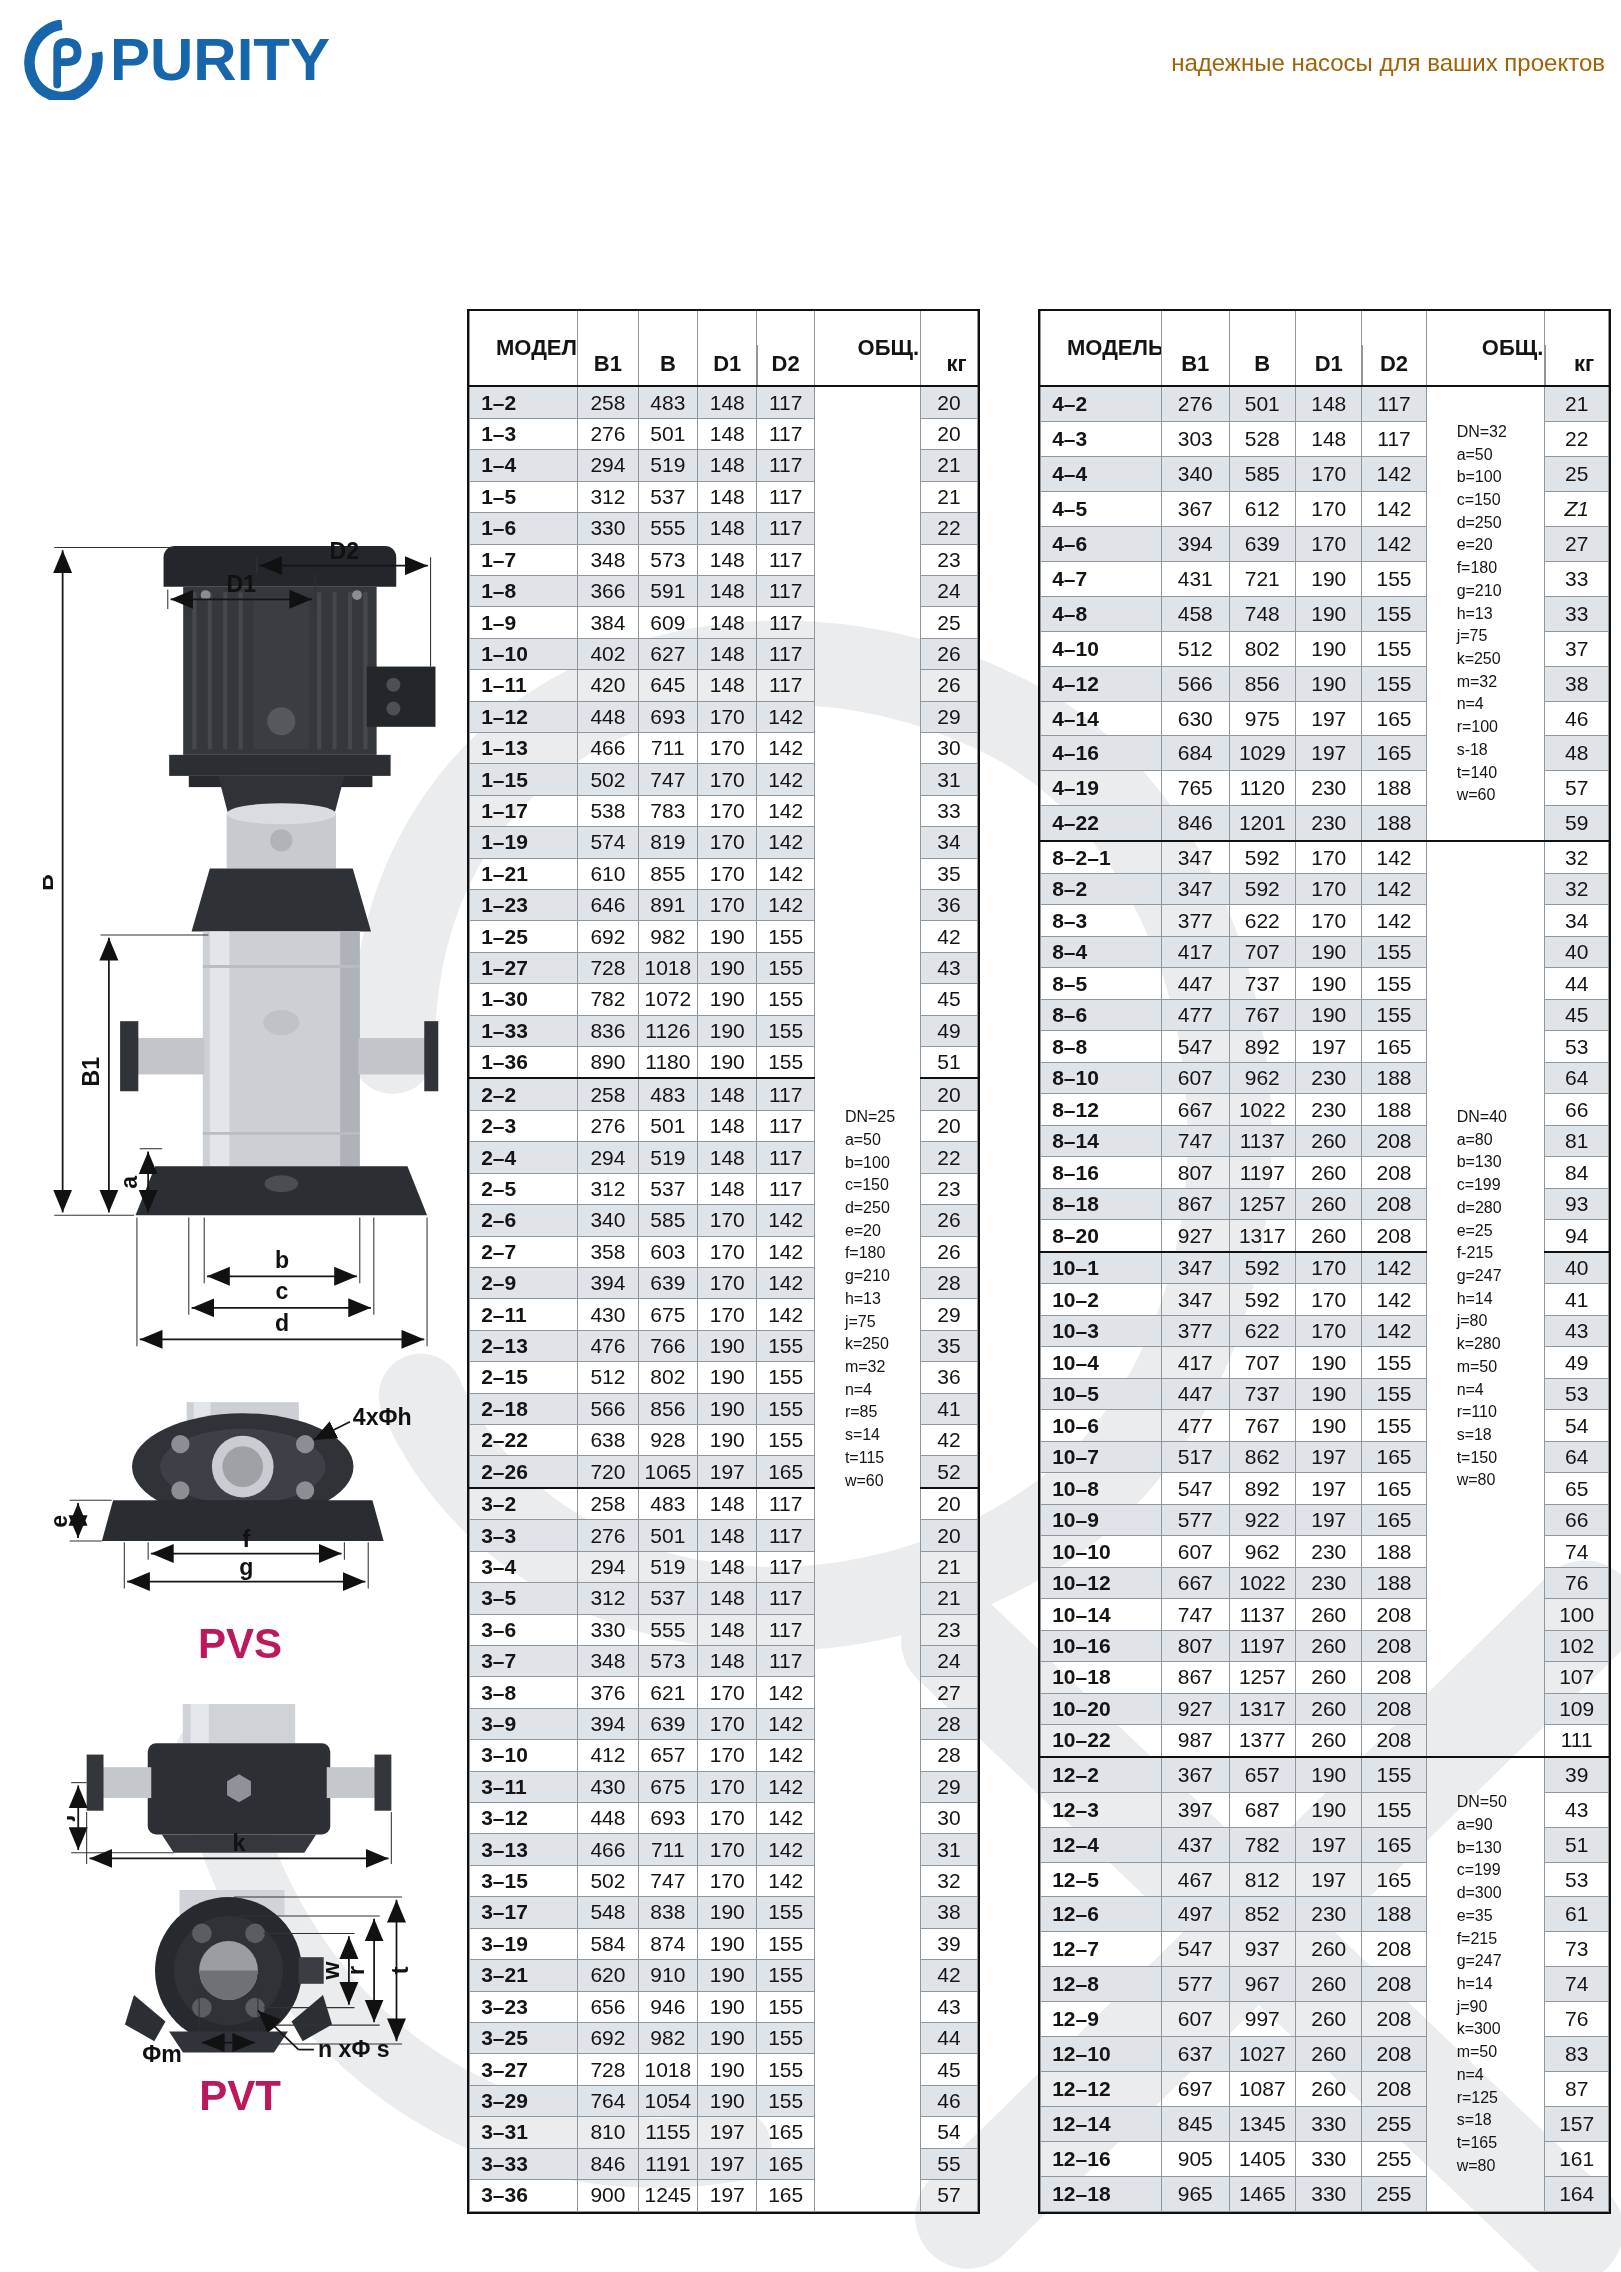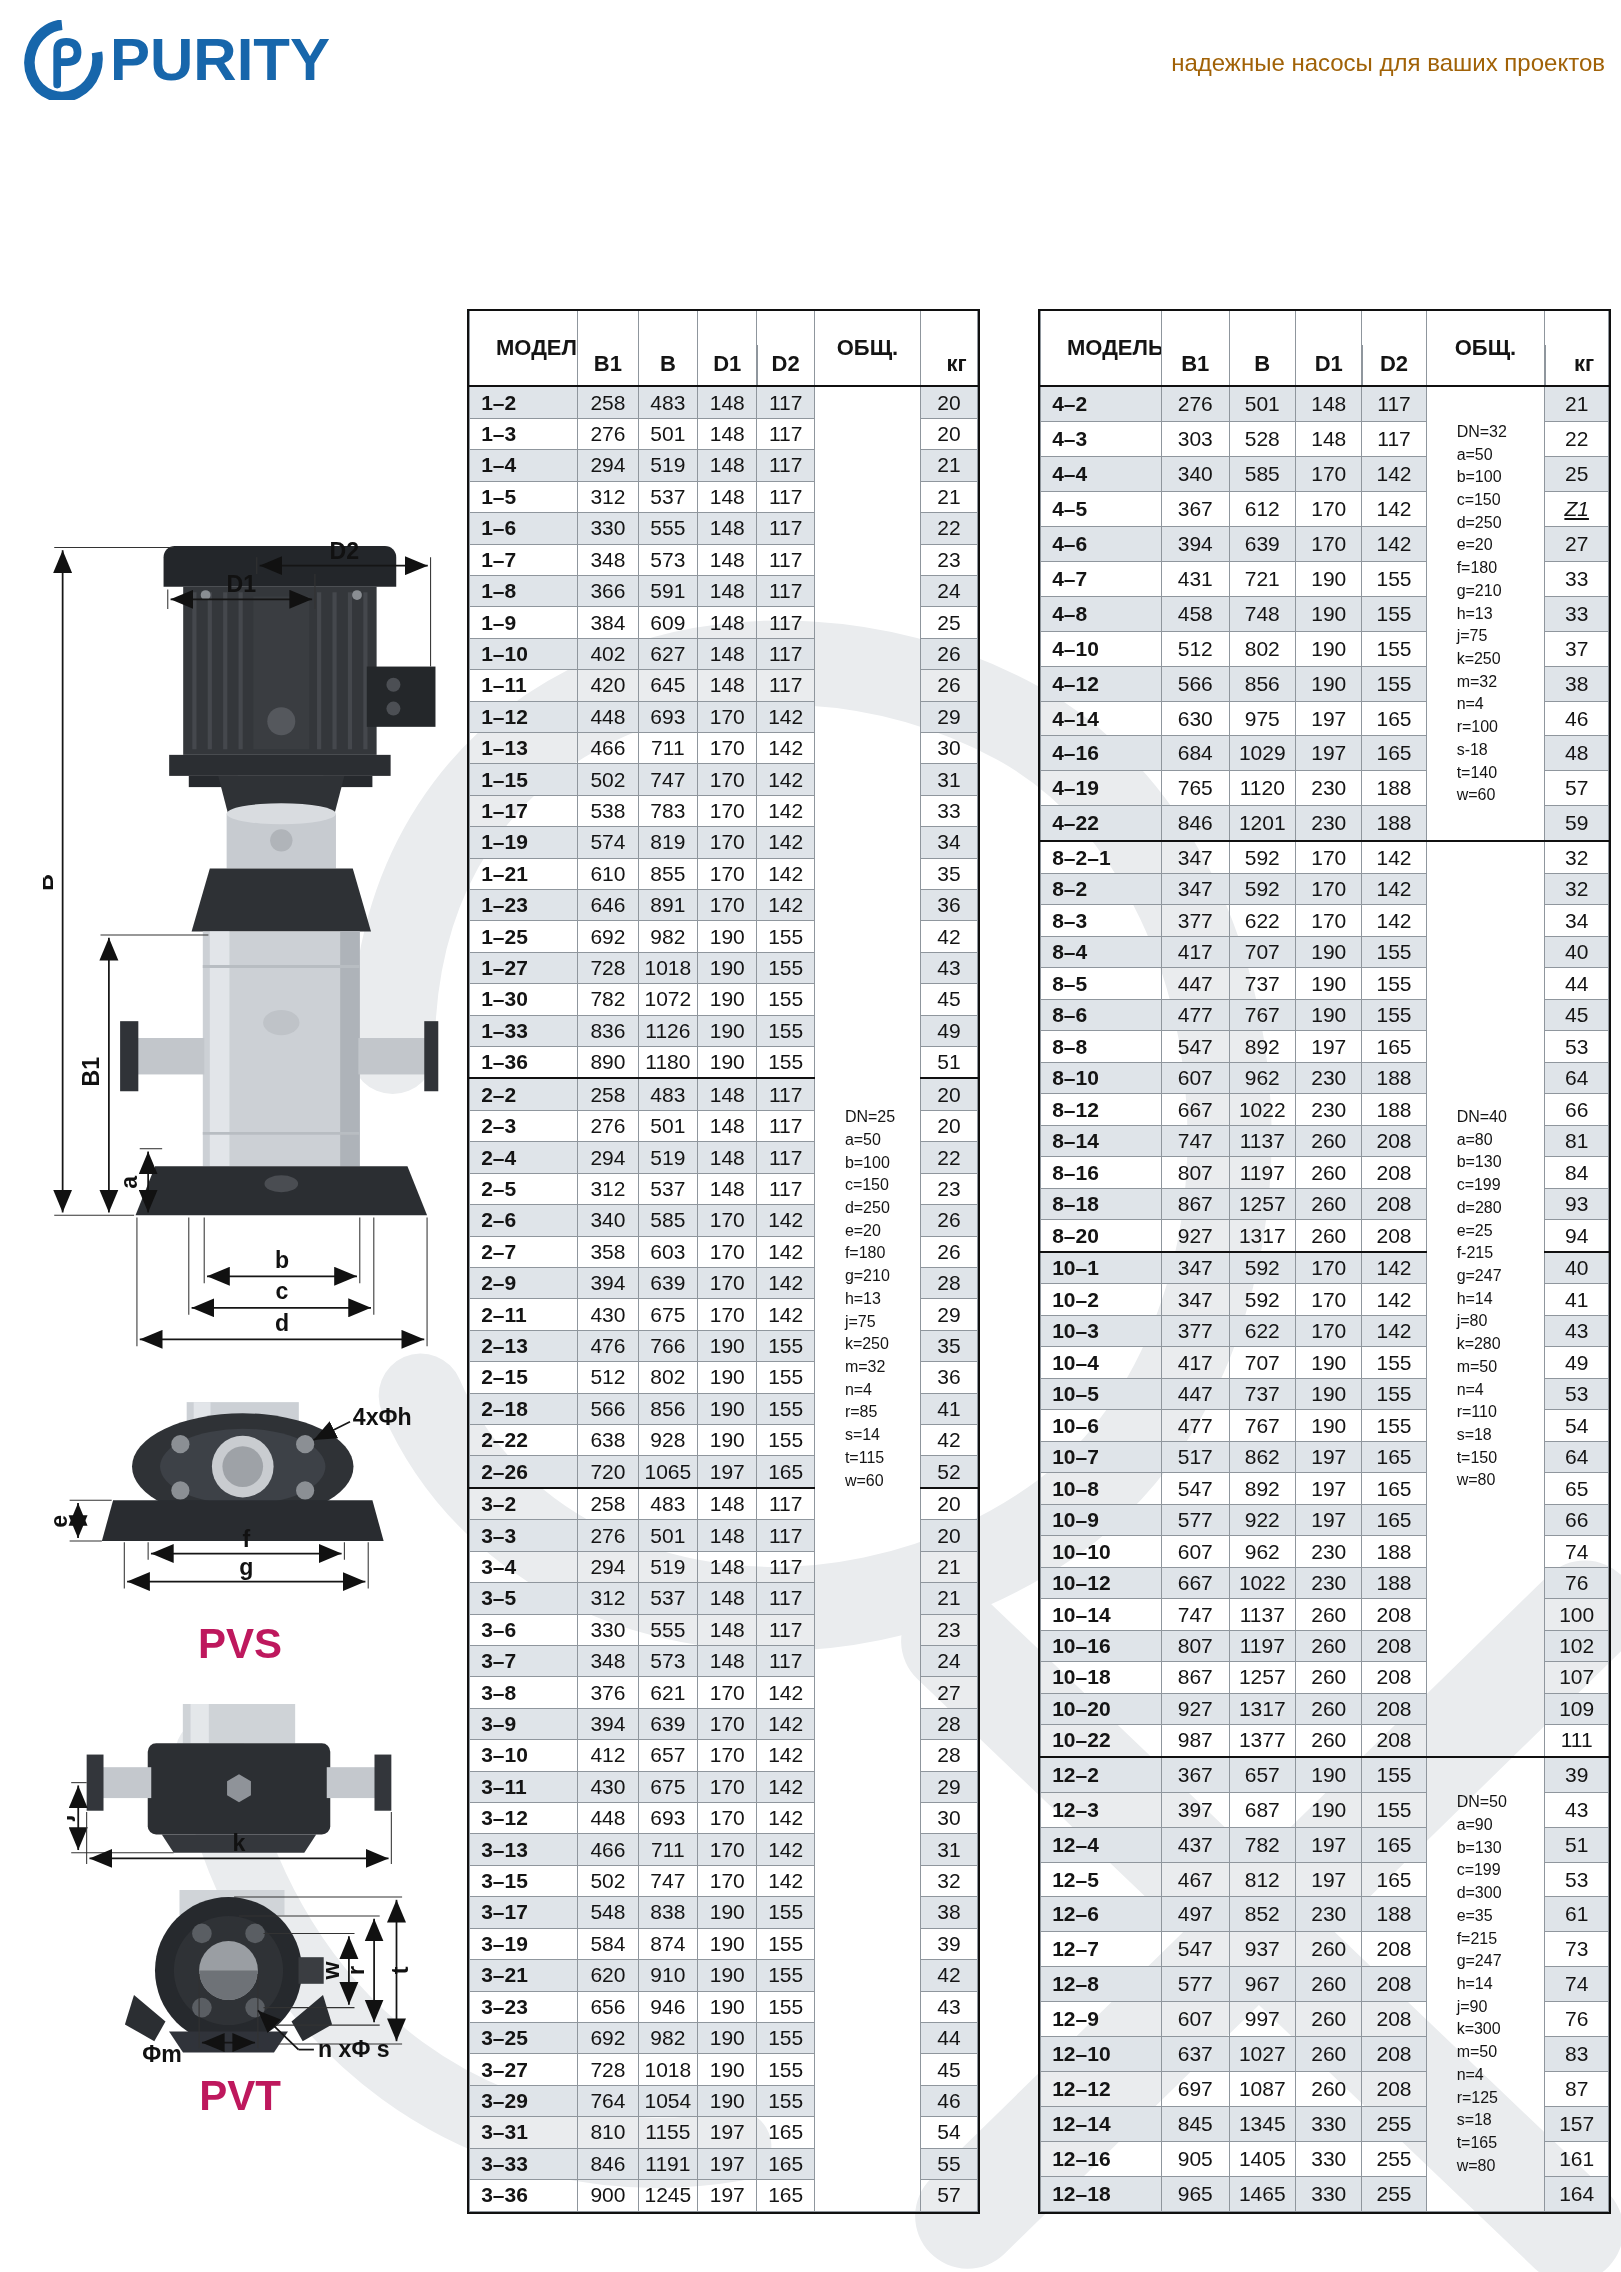--- a/index.html
+++ b/index.html
@@ -21,25 +21,25 @@
             box-sizing:border-box;z-index:2;background:transparent;}
   .tbl-left{left:467px;width:513px;}
   .tbl-right{left:1038px;width:573px;}
   table.dims{border-collapse:collapse;table-layout:fixed;width:100%;height:100%;}
   table.dims th,table.dims td{border:0.7px solid #8f969d;overflow:hidden;}
   table.dims thead th{border-bottom:2.8px solid #101010;background:#fff;font-weight:bold;
                       font-size:22px;height:65px;border-top:none;}
   th.h-model{text-align:left;padding-left:26px;vertical-align:middle;border-left:none;border-right:0.7px solid #8f969d;margin-left:20px;}
   th.h-dim{vertical-align:bottom;padding-bottom:8.4px;text-align:center;position:relative;border-left:none;border-right:none;}
   th.h-dim.part::before,th.h-kg::before{content:"";position:absolute;left:-0.7px;top:46%;bottom:0;width:0.7px;background:#8f969d;}
-  th.h-note{vertical-align:middle;text-align:center;border-left:0.7px solid #8f969d;border-right:none;position:relative;}
+  th.h-note{vertical-align:middle;text-align:right;border-left:0.7px solid #8f969d;border-right:none;position:relative;}
   th.h-kg{vertical-align:bottom;padding-bottom:8.4px;text-align:center;position:relative;border-left:none;border-right:none;padding-left:16px;}
   td.c-model{font-weight:bold;text-align:left;padding-left:11.2px;font-size:21px;}
   td.c-num,td.c-kg{text-align:center;font-size:21px;}
-  td.c-kg i{font-style:italic;text-decoration:underline;}
+  td.c-kg i{font-style:italic;}
   td.c-note{text-align:left;vertical-align:middle;padding-left:30px;font-size:16px;line-height:1.42;background:transparent;}
   tr.shade td.sh{background:#dfe4e9;}
   tr.sep td{border-top:2.8px solid #101010;}
   td.c-note b{font-weight:normal;}
 
   
   .dwg{position:absolute;z-index:2;}
   .dwg-label{position:absolute;z-index:2;width:396px;text-align:center;
              font-size:42px;font-weight:bold;color:#be185d;}
   .dim-line{stroke:#151515;stroke-width:2.5;fill:none;}

